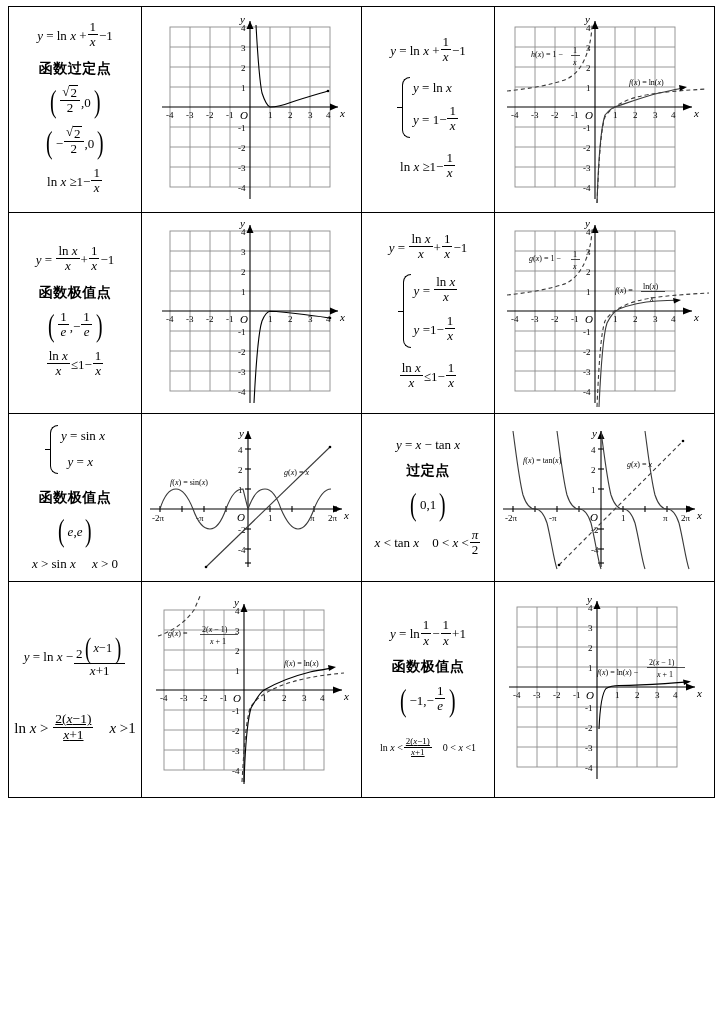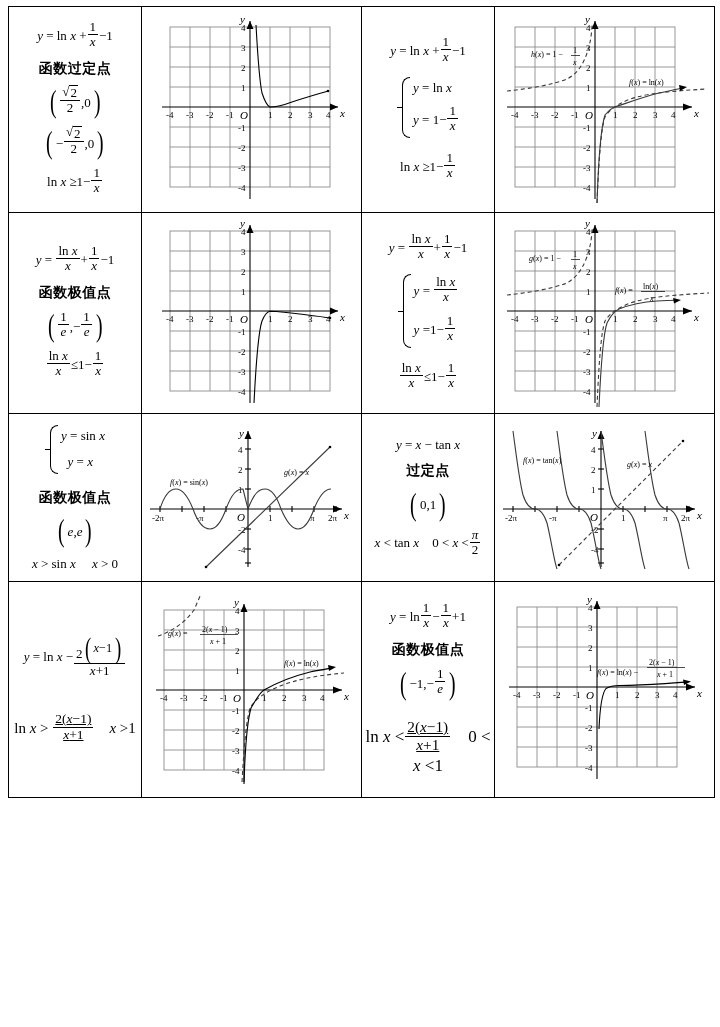--- a/index.html
+++ b/index.html
@@ -715,21 +715,21 @@
         <span class="paren">
                 <span class="pl">(</span>
                 <span class="inner">−1,−<span class="frac">
                     <span class="num">1</span>
                     <span class="den it">e</span>
                   </span></span>
                 <span class="pr">)</span>
               </span>
       </div>
       <div class="blk math" style="margin-top:22px">
-        <span style="font-size:17px">ln <span class="it">x</span> &lt;<span class="frac sm"><span class="num">2(<span class="it">x</span>−1)</span><span class="den"><span class="it">x</span>+1</span></span> &nbsp;&nbsp; 0 &lt; <span class="it">x</span> &lt;1</span>
+        <span style="font-size:10px">ln <span class="it">x</span> &lt;<span class="frac sm"><span class="num">2(<span class="it">x</span>−1)</span><span class="den"><span class="it">x</span>+1</span></span> &nbsp;&nbsp; 0 &lt; <span class="it">x</span> &lt;1</span>
       </div>
     </td>
 
     <td class="graph-cell">
       <svg class="plot" width="215" height="205" viewBox="0 0 215 205">
         <g>
           <rect class="gridbox" x="20" y="20" width="160" height="160"></rect>
           <line class="grid" x1="40" y1="20" x2="40" y2="180"></line>
           <line class="grid" x1="60" y1="20" x2="60" y2="180"></line>
           <line class="grid" x1="80" y1="20" x2="80" y2="180"></line>

